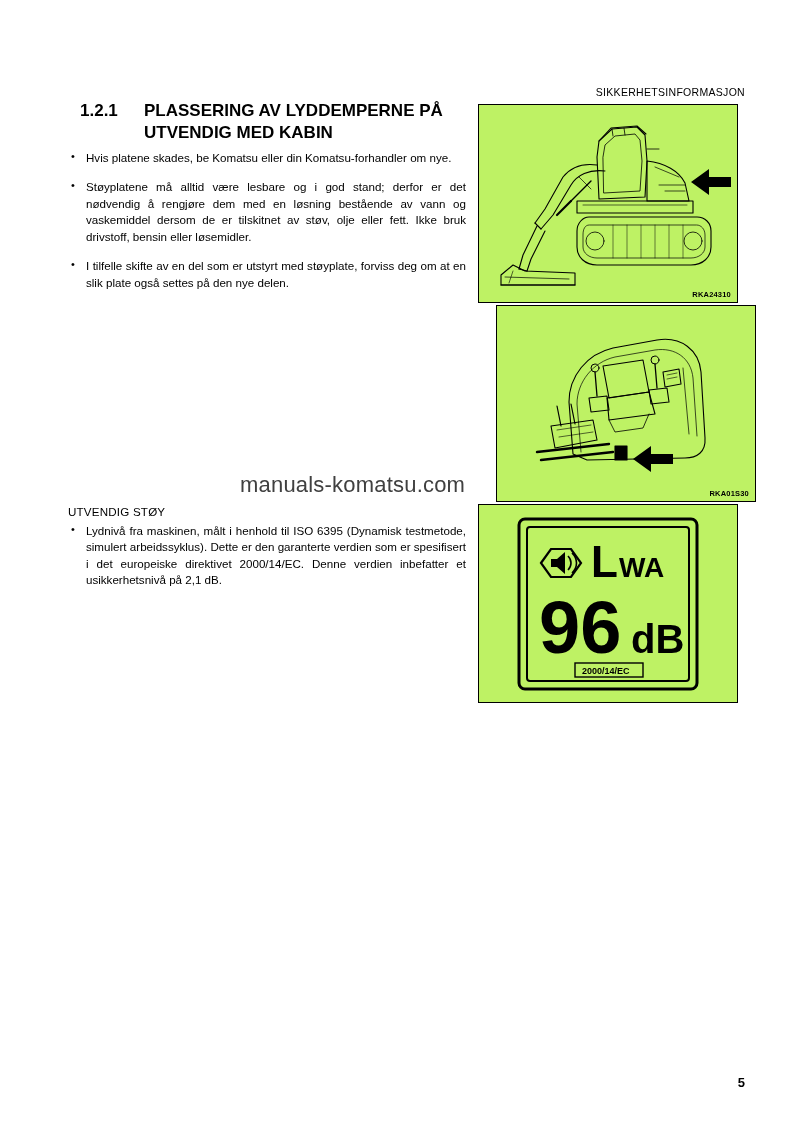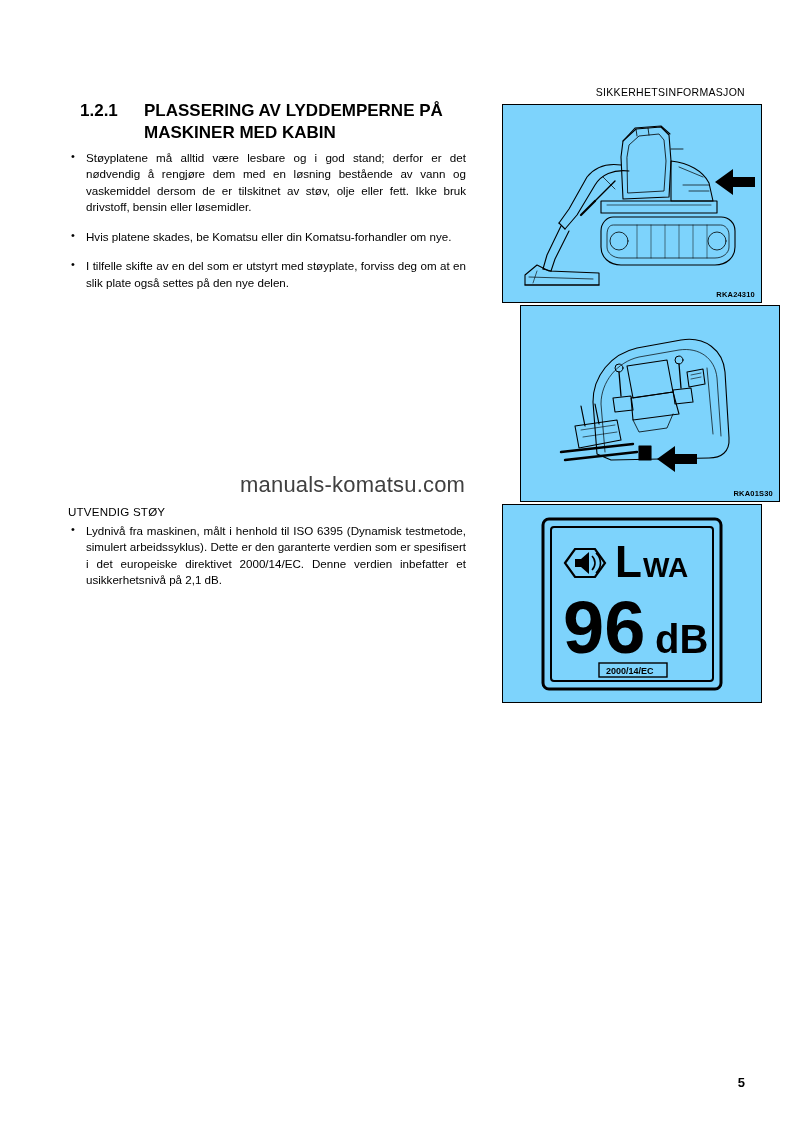--- a/index.html
+++ b/index.html
@@ -95,23 +95,22 @@
     left: 240px;
     top: 472px;
     font-size: 22px;
     color: #404040;
     letter-spacing: 0.2px;
   }
   
   .figure {
     position: absolute;
     border: 1px solid #000000;
-    background: #7dd3fc;
+    background: #bef264;
     overflow: hidden;
-    margin-left: 24px;
   }
   #fig1 { left: 478px; top: 104px;  width: 258px; height: 197px; }
   #fig2 { left: 496px; top: 305px;  width: 258px; height: 195px; }
   #fig3 { left: 478px; top: 504px;  width: 258px; height: 197px; }
   .fig-code {
     position: absolute;
     right: 6px;
     bottom: 3px;
     font-size: 7.5px;
     font-weight: bold;
@@ -143,26 +142,26 @@
   }
 </style>
 </head>
 <body>
 
 <div class="page">
 
   <div class="header">SIKKERHETSINFORMASJON</div>
 
   <div class="heading">
-    <span class="num">1.2.1</span><span class="title-lines"><span>PLASSERING AV LYDDEMPERNE PÅ</span><br><span>MASKINER MED KABIN</span></span>
+    <span class="num">1.2.1</span><span class="title-lines"><span>PLASSERING AV LYDDEMPERNE PÅ</span><br><span>UTVENDIG MED KABIN</span></span>
   </div>
 
   <div class="bullets">
+    <div class="bullet">Hvis platene skades, be Komatsu eller din Komatsu-forhandler om nye.</div>
     <div class="bullet">Støyplatene må alltid være lesbare og i god stand; derfor er det nødvendig å rengjøre dem med en løsning bestående av vann og vaskemiddel dersom de er tilskitnet av støv, olje eller fett. Ikke bruk drivstoff, bensin eller løsemidler.</div>
-    <div class="bullet">Hvis platene skades, be Komatsu eller din Komatsu-forhandler om nye.</div>
     <div class="bullet">I tilfelle skifte av en del som er utstyrt med støyplate, forviss deg om at en slik plate også settes på den nye delen.</div>
   </div>
 
   <div class="watermark">manuals-komatsu.com</div>
 
   <div class="subhead">UTVENDIG STØY</div>
   <div class="subbullets">
     <div class="bullet">Lydnivå fra maskinen, målt i henhold til ISO 6395 (Dynamisk testmetode, simulert arbeidssyklus). Dette er den garanterte verdien som er spesifisert i det europeiske direktivet 2000/14/EC. Denne verdien inbefatter et usikkerhetsnivå på 2,1 dB.</div>
   </div>
 

